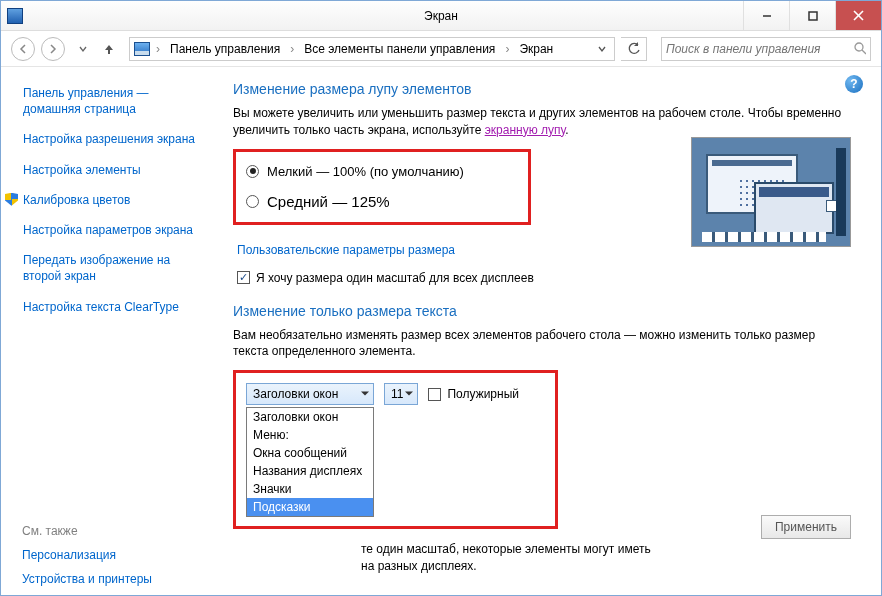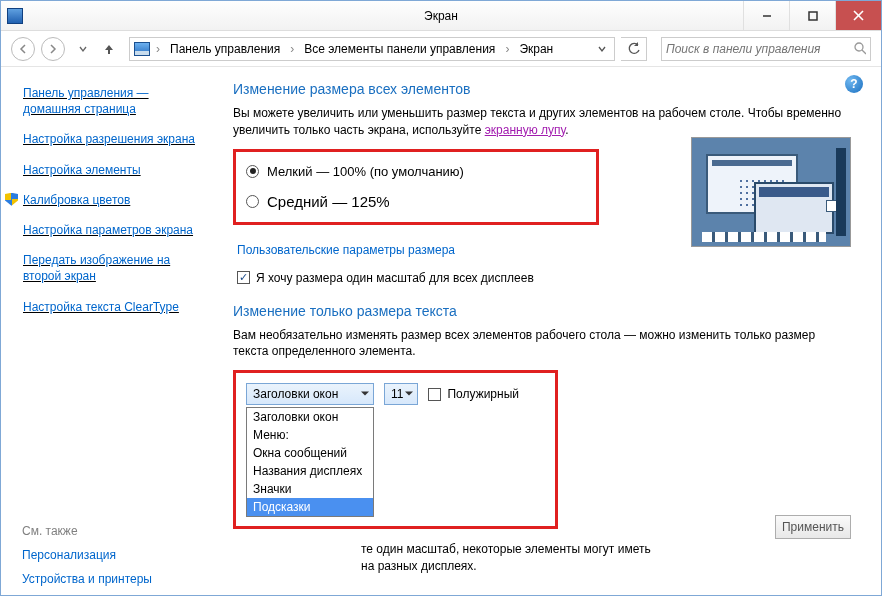--- a/index.html
+++ b/index.html
@@ -15,33 +15,33 @@
   .nav-circle { width:24px; height:24px; border:1px solid #bbb; border-radius:50%; display:flex; align-items:center; justify-content:center; color:#888; }
   .nav-arrow-up { width:16px; height:16px; display:flex; align-items:center; justify-content:center; color:#666; margin-left:4px; border:1px solid transparent; }
   .addrbar { flex:1; height:24px; border:1px solid #ccc; display:flex; align-items:center; padding:0 4px; gap:4px; margin-left:6px; }
   .addr-seg { padding:0 4px; }
   .addr-sep { color:#888; padding:0 2px; }
   .addr-dd { margin-left:auto; color:#666; padding:0 4px; }
   .refresh { width:26px; height:24px; border:1px solid #ccc; border-left:none; display:flex; align-items:center; justify-content:center; }
   .searchbox { width:210px; height:24px; border:1px solid #ccc; margin-left:8px; display:flex; align-items:center; padding:0 4px; color:#888; }
   .searchbox input { border:none; outline:none; width:100%; font-style:italic; font-size:12px; color:#888; }
   .content { display:flex; height:calc(100% - 66px); }
-  .sidebar { width:210px; padding:18px 8px 0 22px;text-decoration:underline; }
+  .sidebar { width:210px; padding:18px 8px 0 22px; }
   .side-link { color:#0066cc; font-size:12px; margin-bottom:14px; display:block; line-height:1.35; cursor:pointer; }
   .side-link.shield { position:relative; }
   .side-link.shield::before { content:""; position:absolute; left:-18px; top:1px; width:13px; height:13px; background: conic-gradient(#2b7de0 0 90deg,#f2c200 90deg 180deg,#2b7de0 180deg 270deg,#f2c200 270deg 360deg); clip-path: polygon(50% 0%,100% 10%,100% 60%,50% 100%,0 60%,0 10%); }
   .seeAlso { position:absolute; bottom:0; left:22px; width:180px; }
   .seeAlso h4 { color:#808080; font-weight:normal; font-size:12px; margin-bottom:10px; }
   .seeAlso a { display:block; color:#0066cc; font-size:12px; margin-bottom:10px; cursor:pointer; }
   .main { flex:1; padding:14px 22px 0 22px; position:relative; overflow:hidden; }
   .help-icon { position:absolute; top:8px; right:18px; width:18px; height:18px; border-radius:50%; background:radial-gradient(circle at 30% 30%, #6fb7f0, #1a6fc0); color:#fff; font-weight:bold; font-size:12px; display:flex; align-items:center; justify-content:center; }
   h2.section { color:#1a6fc0; font-weight:normal; font-size:14px; margin-bottom:8px; }
   p.desc { font-size:12px; line-height:1.4; margin-bottom:10px; max-width:610px; }
   a.inline { color:#a21caf; text-decoration:underline; }
-  .redbox1 { border:3px solid #e02020; padding:12px 10px 8px 10px; width:366px; }
+  .redbox1 { border:3px solid #e02020; padding:12px 10px 8px 10px; width:298px; }
   .radio-row { display:flex; align-items:center; gap:8px; margin-bottom:14px; font-size:13px; }
   .radio { width:13px; height:13px; border:1px solid #555; border-radius:50%; display:inline-flex; align-items:center; justify-content:center; }
   .radio.checked::after { content:""; width:6px; height:6px; border-radius:50%; background:#222; display:block; }
   .preview { position:absolute; right:30px; top:70px; width:160px; height:110px; background:#5c83ac; border:1px solid #999; padding:10px; }
   .preview .mon1 { position:absolute; left:14px; top:16px; width:92px; height:60px; border:2px solid #3a5a7a; background:#eef3fa; }
   .preview .mon1 .bar { position:absolute; top:4px; left:4px; right:4px; height:6px; background:#4a6a90; }
   .preview .dots { position:absolute; top:22px; left:30px; width:50px; height:30px; background-image: radial-gradient(#5070a0 1px, transparent 1px); background-size:6px 6px; }
   .preview .mon2 { position:absolute; left:62px; top:44px; width:80px; height:52px; border:2px solid #2a4a6a; background:#dfe7f2; }
   .preview .mon2 .bar { height:10px; background:#3a5a8a; margin:3px; }
   .preview .handle { position:absolute; right:4px; top:10px; bottom:10px; width:10px; background:#1a3a5a; }
@@ -53,21 +53,21 @@
   .redbox2 { border:3px solid #e02020; padding:10px 10px 9px 10px; width:325px; margin-top:6px; position:relative; }
   .row-controls { display:flex; align-items:center; gap:10px; }
   .combo { border:1px solid #7aa6d6; background:linear-gradient(#eaf3fc,#d7e8fb); height:22px; padding:0 18px 0 6px; font-size:12px; display:flex; align-items:center; position:relative; }
   .combo.small { padding:0 14px 0 6px; }
   .combo::after { content:""; position:absolute; right:4px; top:50%; transform:translateY(-30%); border:4px solid transparent; border-top-color:#333; }
   .dropdown-list { border:1px solid #7a7a7a; background:#fff; margin-top:2px; width:128px; font-size:12px; }
   .dropdown-list div { padding:2px 6px; }
   .dropdown-list div.sel { background:#4a90f0; color:#fff; }
   .note { font-size:12px; line-height:1.4; margin-top:12px; max-width:600px; }
   .note .pad { display:inline-block; width:128px; }
-  .apply { position:absolute; right:30px; bottom:56px; height:24px; width:76px; border:1px solid #adadad; background:linear-gradient(#fafafa,#e8e8e8); font-size:12px; color:#555; display:flex; align-items:center; justify-content:center; }
+  .apply { position:absolute; right:30px; bottom:56px; height:24px; width:90px; border:1px solid #adadad; background:linear-gradient(#fafafa,#e8e8e8); font-size:12px; color:#555; display:flex; align-items:center; justify-content:center; }
   .addr-icon { width:16px; height:14px; background:linear-gradient(#6cb0ef,#2a70c0); border:1px solid #1a5090; display:inline-block; position:relative; }
   .addr-icon::after { content:""; position:absolute; bottom:0; left:0; right:0; height:4px; background:#c8dced; }
 </style>
 </head>
 <body>
 
 <div class="titlebar">
   <div class="title-icon"></div>
   <div class="title-text">Экран</div>
   <div class="win-btns">
@@ -150,21 +150,21 @@
     <div class="seeAlso">
       <h4>См. также</h4>
       <a>Персонализация</a>
       <a>Устройства и принтеры</a>
     </div>
   </div>
 
   <div class="main">
     <div class="help-icon">?</div>
 
-    <h2 class="section">Изменение размера всех элементов</h2>
+    <h2 class="section">Изменение размера лупу элементов</h2>
     <p class="desc">
       <span>Вы можете увеличить или уменьшить размер текста и других элементов на рабочем столе. Чтобы временно увеличить только часть экрана, используйте </span><a class="inline">экранную лупу</a>.
     </p>
 
     <div style="display:flex; gap:20px; align-items:flex-start;">
       <div class="redbox1">
         <div class="radio-row">
           <span class="radio checked"></span>
           <span>Мелкий — 100% (по умолчанию)</span>
         </div>

